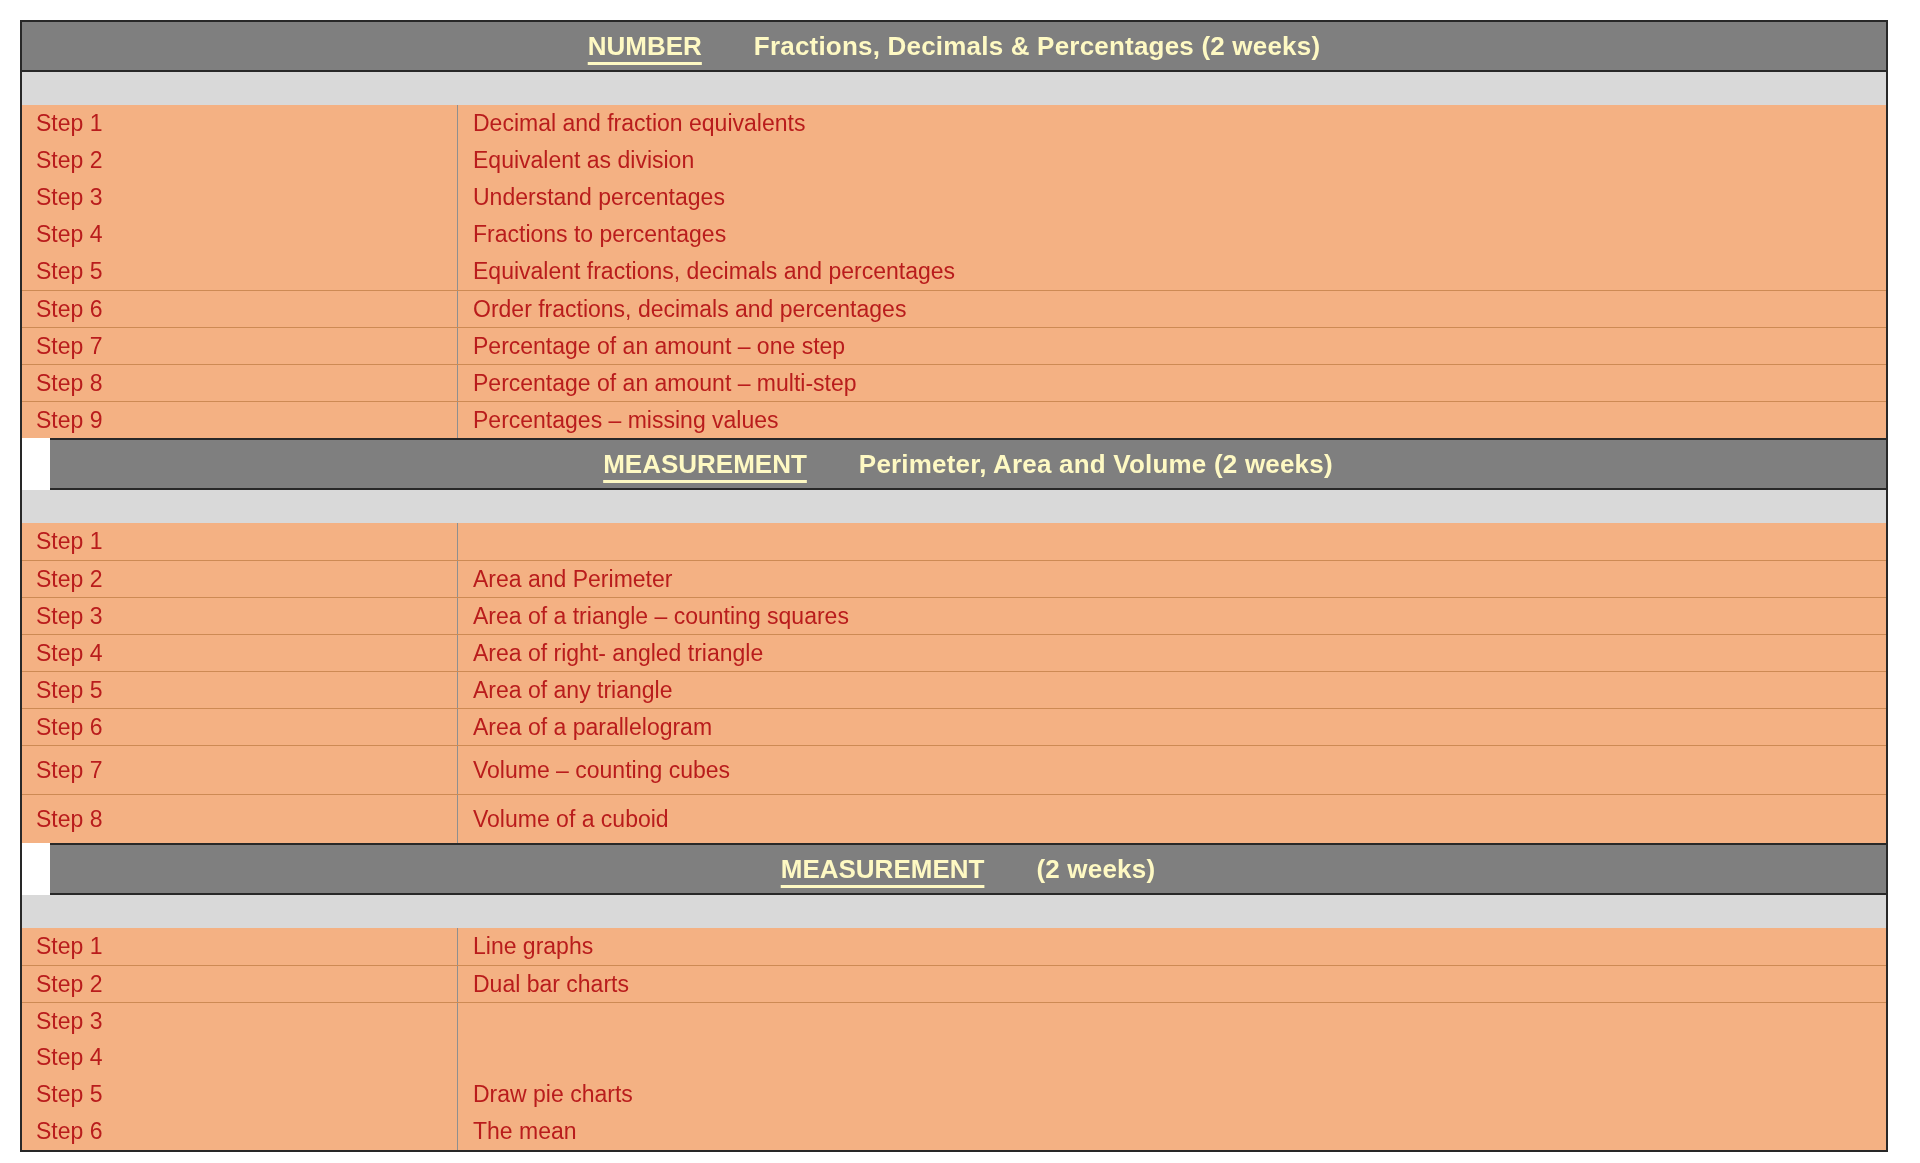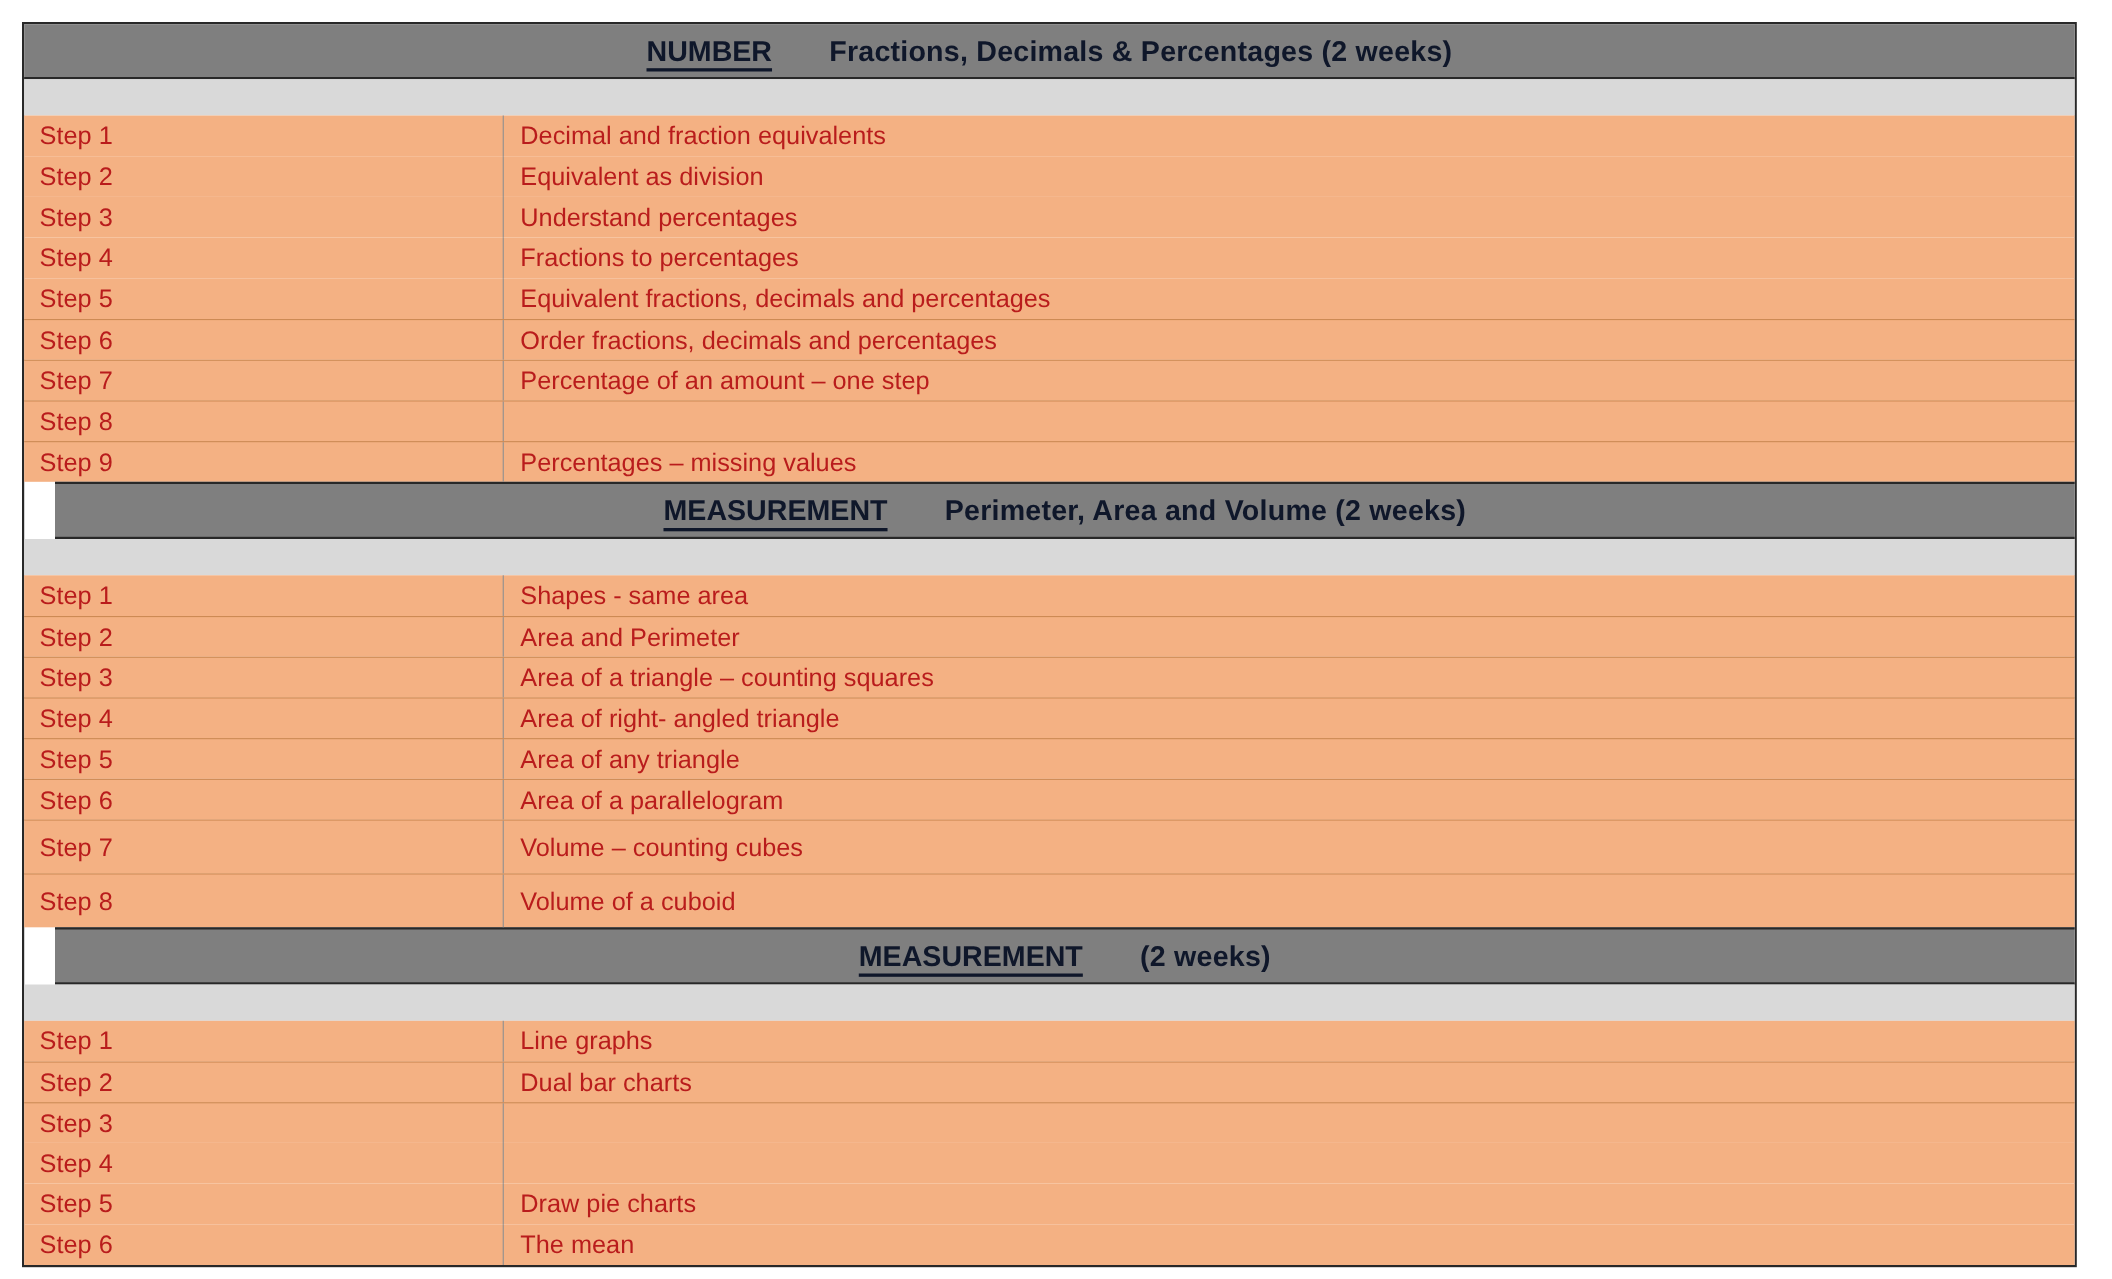--- a/index.html
+++ b/index.html
@@ -18,21 +18,21 @@
     box-sizing: border-box;
     border: 2px solid #282828;
     background: #ffffff;
   }
   .band {
     height: 48px;
     background: #7f7f7f;
     display: flex;
     align-items: center;
     justify-content: center;
-    color: #0f172a;
+    color: #fef9c3;
     font-weight: bold;
     font-size: 26px;
     border-bottom: 2px solid #282828;
   }
   .section + .section .band {
     border-top: 2px solid #282828;
     margin-left: 28px;
   }
   .category {
     text-decoration: underline;
@@ -112,37 +112,37 @@
     <div class="step-row rule">
       <div class="col1">Step 6</div>
       <div class="col2">Order fractions, decimals and percentages</div>
     </div>
     <div class="step-row rule">
       <div class="col1">Step 7</div>
       <div class="col2">Percentage of an amount – one step</div>
     </div>
     <div class="step-row rule">
       <div class="col1">Step 8</div>
+      <div class="col2">Percentage of an amount – multi-step</div>
     </div>
     <div class="step-row rule">
       <div class="col1">Step 9</div>
       <div class="col2">Percentages – missing values</div>
     </div>
   </div>
 
   <div class="section">
     <div class="band">
       <span class="category">MEASUREMENT</span>
       <span class="subtitle">Perimeter, Area and Volume (2 weeks)</span>
     </div>
     <div class="spacer"></div>
 
     <div class="step-row">
       <div class="col1">Step 1</div>
-      <div class="col2">Shapes - same area</div>
     </div>
     <div class="step-row rule">
       <div class="col1">Step 2</div>
       <div class="col2">Area and Perimeter</div>
     </div>
     <div class="step-row rule">
       <div class="col1">Step 3</div>
       <div class="col2">Area of a triangle – counting squares</div>
     </div>
     <div class="step-row rule">

